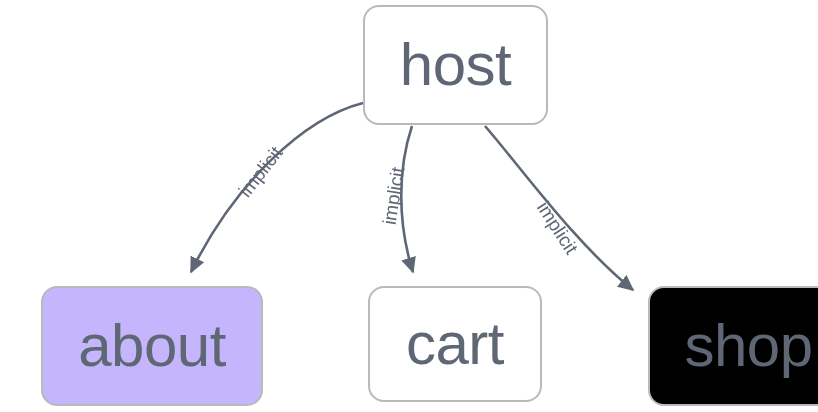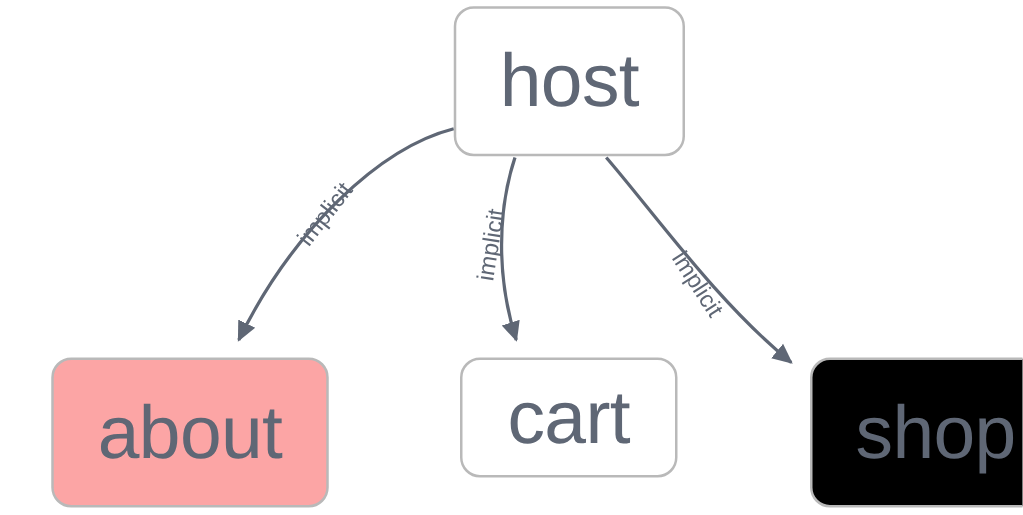--- a/index.html
+++ b/index.html
@@ -65,25 +65,25 @@
     </defs>
     <path fill="none" stroke="#5f6775" stroke-width="2.6" marker-end="url(#arrowhead)" d="M 327 103 C 268 118, 198 184, 155 272"></path>
     <path fill="none" stroke="#5f6775" stroke-width="2.6" marker-end="url(#arrowhead)" d="M 376 126 C 362 168, 361 222, 377 272"></path>
     <path fill="none" stroke="#5f6775" stroke-width="2.6" marker-end="url(#arrowhead)" d="M 449 126 C 487 170, 538 242, 597 290"></path>
   </svg>
 
   <div class="node-box" style="left: 327px; top: 5px; width: 185px; height: 120px; border-color: rgb(185, 185, 185); background: rgb(255, 255, 255);">
     <span class="node-label">host</span>
   </div>
 
-  <div class="node-box" style="left: 5px; top: 286px; width: 222px; height: 120px; border-color: rgb(185, 185, 185); background: #fca5a5;">
+  <div class="node-box" style="left: 5px; top: 286px; width: 222px; height: 120px; border-color: rgb(185, 185, 185); background: #c4b5fd;">
     <span class="node-label">about</span>
   </div>
 
-  <div class="node-box" style="left: 332px; top: 286px; width: 174px; height: 96px; border-color: rgb(185, 185, 185); background: rgb(255, 255, 255);">
+  <div class="node-box" style="left: 332px; top: 286px; width: 174px; height: 116px; border-color: rgb(185, 185, 185); background: rgb(255, 255, 255);">
     <span class="node-label">cart</span>
   </div>
 
   <div class="node-box" style="left: 612px; top: 286px; width: 201px; height: 120px; border-color: rgb(185, 185, 185); background: #000000;">
     <span class="node-label">shop</span>
   </div>
 
   <div class="edge-label" style="left: 225px; top: 172px; color: rgb(95, 103, 117); transform: translate(-50%, -50%) rotate(-52deg);">implicit</div>
   <div class="edge-label" style="left: 358px; top: 196px; color: rgb(95, 103, 117); transform: translate(-50%, -50%) rotate(-81deg);">implicit</div>
   <div class="edge-label" style="left: 521px; top: 228px; color: rgb(95, 103, 117); transform: translate(-50%, -50%) rotate(57deg);">implicit</div>

